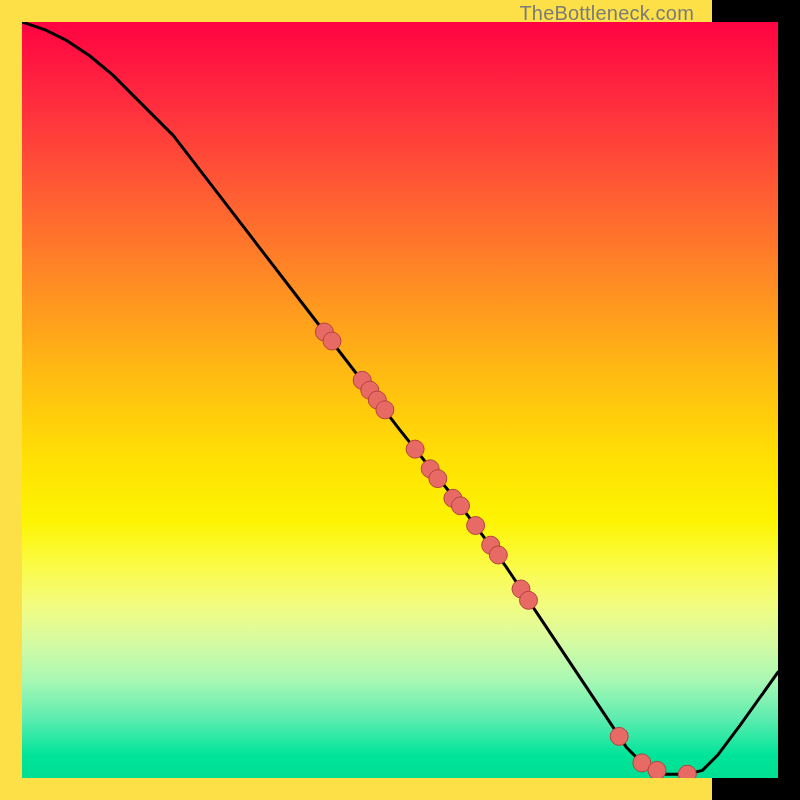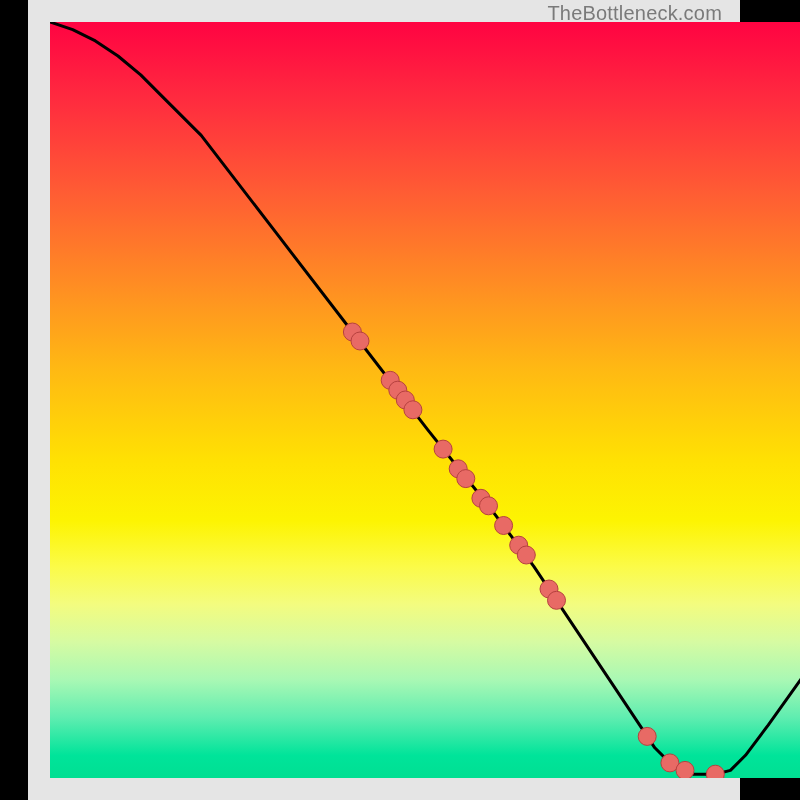--- a/index.html
+++ b/index.html
@@ -10,22 +10,21 @@
     background: #000;
     overflow: hidden;
     font-family: Arial, Helvetica, sans-serif;
   }
   .frame {
     position: absolute;
     top: 0;
     left: 0;
     width: 712px;
     height: 800px;
-    background: #e5e5e5;
-    margin-left: 28px;
+    background: #fde047;
   }
   .plot-area {
     position: absolute;
     top: 22px;
     left: 22px;
     width: 756px;
     height: 756px;
     
     background: linear-gradient(to bottom,
       #ff0342 0%,

